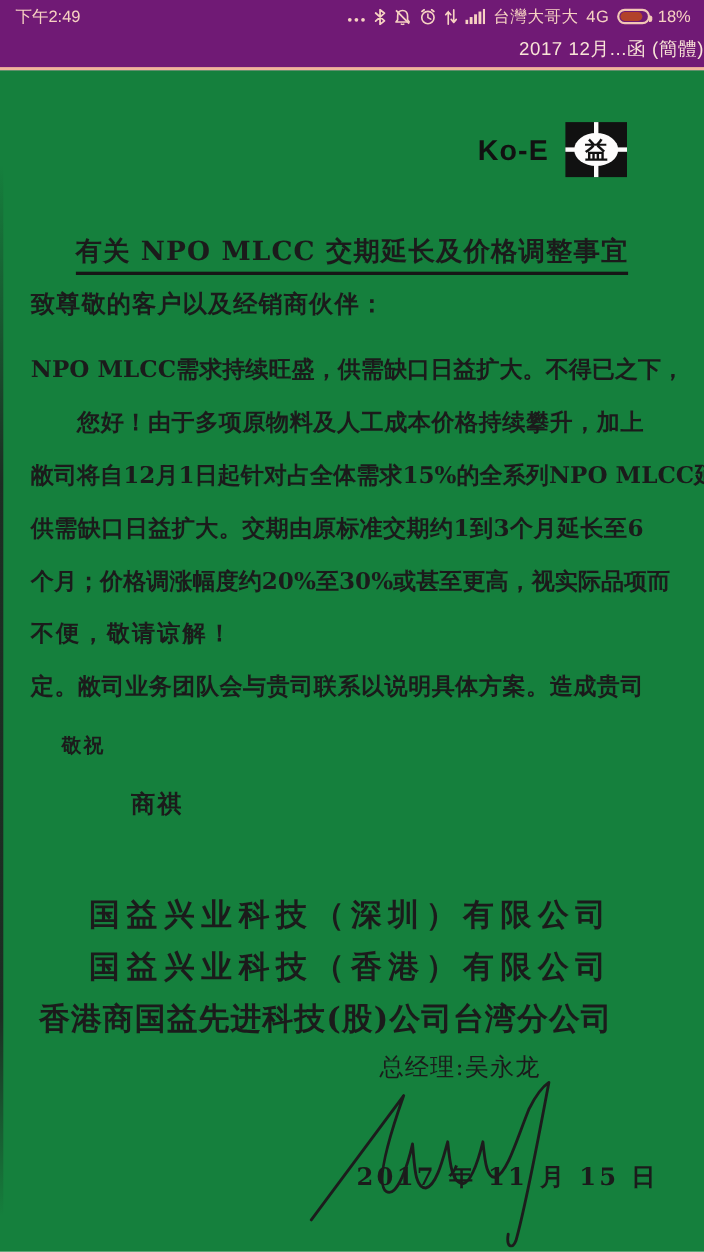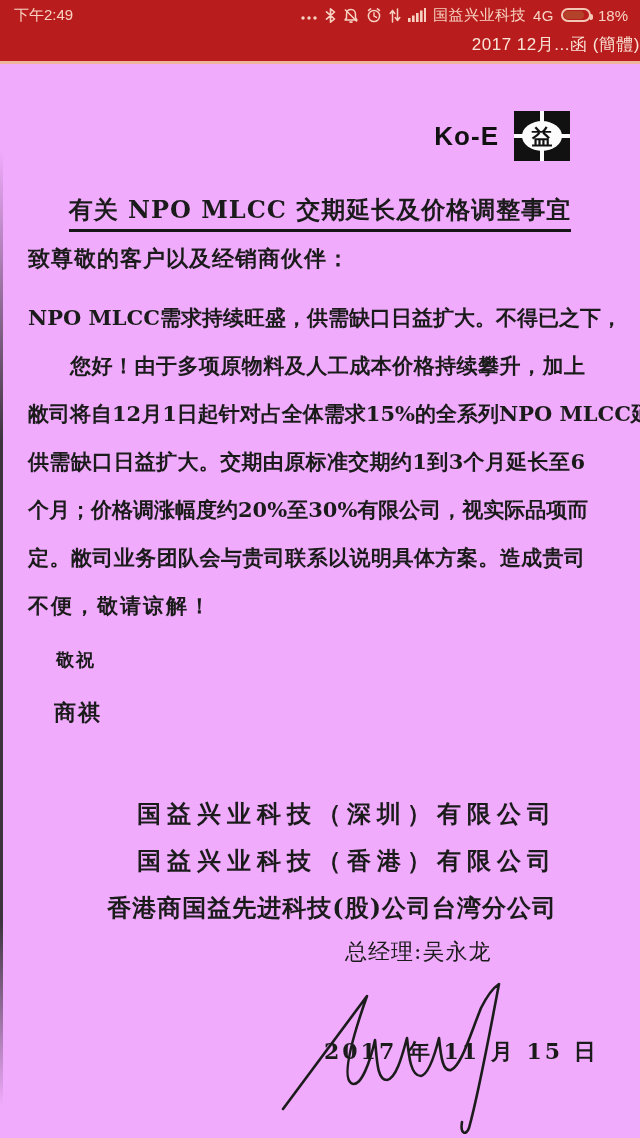--- a/index.html
+++ b/index.html
@@ -4,21 +4,21 @@
 <style>
   * { margin:0; padding:0; box-sizing:border-box; }
   html,body { width:640px; height:1138px; }
   body {
     font-family:"DejaVu Serif","Liberation Serif",serif;
     background:#fdfcfc; color:#1b1b1b; overflow:hidden; position:relative;
   }
 
   
   .phone-header {
-    background:#b91c1c; height:64px; width:100%;
+    background:#701a75; height:64px; width:100%;
     border-bottom:3px solid #f0b49c;
     font-family:"Liberation Sans","DejaVu Sans",sans-serif;
   }
   .status-bar {
     height:28px; display:flex; align-items:center;
     justify-content:space-between; padding:2px 12px 0 14px;
     color:#f7d2c2; font-size:15px;
   }
   .status-right { display:flex; align-items:center; gap:7px; }
   .status-right svg { display:block; }
@@ -26,57 +26,57 @@
   .battery { position:relative; width:30px; height:14px;
     border:2px solid #f3c7b5; border-radius:7px; }
   .battery::after { content:""; position:absolute; right:-4px; top:4px;
     width:3px; height:6px; background:#f3c7b5; border-radius:0 2px 2px 0; }
   .battery-fill { position:absolute; left:1px; top:1px; bottom:1px;
     width:78%; background:#b2422a; border-radius:5px; }
   .app-title-bar { height:33px; display:flex; align-items:center; justify-content:flex-end; }
   .app-title { color:#f9e4d7; font-size:17px; letter-spacing:.5px; }
 
   
-  .doc { position:relative; height:1074px; background:#f0abfc; overflow:hidden; }
+  .doc { position:relative; height:1074px; background:#15803d; overflow:hidden; }
   .doc-left-shadow { position:absolute; left:0; top:0; bottom:0; width:3px;
     background:linear-gradient(180deg, rgba(30,30,30,0) 8%, rgba(30,30,30,.85) 35%,
       rgba(30,30,30,.85) 80%, rgba(30,30,30,0) 97%); }
 
   .logo-row { margin-top:46px; height:52px; display:flex; align-items:center;
     justify-content:flex-end; padding-right:70px; gap:15px; }
   .logo-text { font-family:"Liberation Sans","DejaVu Sans",sans-serif;
     font-weight:bold; font-size:26px; letter-spacing:1px; color:#111; }
   .logo-mark { position:relative; width:56px; height:50px; background:#111; }
   .logo-mark .cross-h { position:absolute; left:0; right:0; top:50%; margin-top:-2px;
     height:4px; background:#fdfcfc; }
   .logo-mark .cross-v { position:absolute; top:0; bottom:0; left:50%; margin-left:-2px;
     width:4px; background:#fdfcfc; }
   .logo-ellipse { position:absolute; left:50%; top:50%; width:40px; height:30px;
     margin:-15px 0 0 -20px; background:#fdfcfc; border-radius:50%;
     display:flex; align-items:center; justify-content:center; }
   .logo-glyph { font-size:21px; font-weight:bold; color:#111; line-height:1; }
 
-  .doc-title { margin-top:32px; text-align:center; }
+  .doc-title { margin-top:50px; text-align:center; }
   .doc-title span { display:inline-block; font-size:24px; font-weight:bold;
     letter-spacing:1px; border-bottom:3px solid #161616; padding-bottom:3px; }
 
   .salutation { margin-top:12px; margin-left:28px; font-size:22px;
     font-weight:600; letter-spacing:1px; }
 
   .body-block { margin-top:20px; margin-left:28px; width:557px; }
   .body-line { font-size:21px; font-weight:600; line-height:48px; height:48px;
     text-align:justify; text-align-last:justify; white-space:nowrap; }
   .body-line.indent { text-indent:2em; }
   .body-line.no-stretch { text-align:left; text-align-last:left; letter-spacing:2px; }
 
   .closing-1 { margin-top:18px; margin-left:56px; font-size:18px; font-weight:600; letter-spacing:2px; }
-  .closing-2 { margin-top:26px; margin-left:54px; font-size:22px; font-weight:600; letter-spacing:2px; }
+  .closing-2 { margin-top:26px; margin-left:119px; font-size:22px; font-weight:600; letter-spacing:2px; }
 
   .companies { margin-top:62px; width:557px; text-align:right; }
-  .company-line { font-size:24px; font-weight:600; line-height:47px; white-space:nowrap;padding-left:14px; }
+  .company-line { font-size:28px; font-weight:600; line-height:47px; white-space:nowrap;padding-left:14px; }
   .company-line.spread { letter-spacing:6px; }
   .company-line.tight { letter-spacing:1px; }
 
   .signer { margin-top:6px; margin-left:345px; font-size:22px; font-weight:normal; letter-spacing:1px; }
   .doc-date { margin-top:70px; margin-left:324px; font-size:22px; font-weight:bold; letter-spacing:3px; }
 
   .signature-svg { position:absolute; left:275px; top:900px; pointer-events:none; }
 </style>
 </head>
 <body>
@@ -108,21 +108,21 @@
         <path d="M3.5 14 L3.5 3 M1.2 5.4 L3.5 2.6 M5.8 5.4 L3.5 2.6" fill="none" stroke="#f7d2c2" stroke-width="1.5" stroke-linecap="round"></path>
         <path d="M8.5 1 L8.5 12 M6.2 9.6 L8.5 12.4 M10.8 9.6 L8.5 12.4" fill="none" stroke="#f7d2c2" stroke-width="1.5" stroke-linecap="round"></path>
       </svg>
       <svg width="18" height="14" viewBox="0 0 18 14">
         <rect x="0" y="10" width="2.6" height="4" fill="#f7d2c2"></rect>
         <rect x="4" y="7.5" width="2.6" height="6.5" fill="#f7d2c2"></rect>
         <rect x="8" y="5" width="2.6" height="9" fill="#f7d2c2"></rect>
         <rect x="12" y="2.5" width="2.6" height="11.5" fill="#f7d2c2"></rect>
         <rect x="16" y="0" width="2" height="14" fill="#f7d2c2"></rect>
       </svg>
-      <span class="carrier-text">国益兴业科技</span>
+      <span class="carrier-text">台灣大哥大</span>
       <span class="carrier-text">4G</span>
       <span class="battery">
           <span class="battery-fill"></span>
         </span>
       <span>18%</span>
     </span>
   </div>
   <div class="app-title-bar">
     <span class="app-title">2017 12月...函 (簡體)</span>
   </div>
@@ -146,23 +146,23 @@
     <span>有关 NPO MLCC 交期延长及价格调整事宜</span>
   </div>
 
   <div class="salutation">致尊敬的客户以及经销商伙伴：</div>
 
   <div class="body-block">
     <div class="body-line">NPO MLCC需求持续旺盛，供需缺口日益扩大。不得已之下，</div>
     <div class="body-line indent">您好！由于多项原物料及人工成本价格持续攀升，加上</div>
     <div class="body-line">敝司将自12月1日起针对占全体需求15%的全系列NPO MLCC延</div>
     <div class="body-line">供需缺口日益扩大。交期由原标准交期约1到3个月延长至6</div>
-    <div class="body-line">个月；价格调涨幅度约20%至30%有限公司，视实际品项而</div>
+    <div class="body-line">个月；价格调涨幅度约20%至30%或甚至更高，视实际品项而</div>
+    <div class="body-line no-stretch">不便，敬请谅解！</div>
     <div class="body-line">定。敝司业务团队会与贵司联系以说明具体方案。造成贵司</div>
-    <div class="body-line no-stretch">不便，敬请谅解！</div>
   </div>
 
   <div class="closing-1">敬祝</div>
   <div class="closing-2">商祺</div>
 
   <div class="companies">
     <div class="company-line spread">国益兴业科技（深圳）有限公司</div>
     <div class="company-line spread">国益兴业科技（香港）有限公司</div>
     <div class="company-line tight">香港商国益先进科技(股)公司台湾分公司</div>
   </div>

